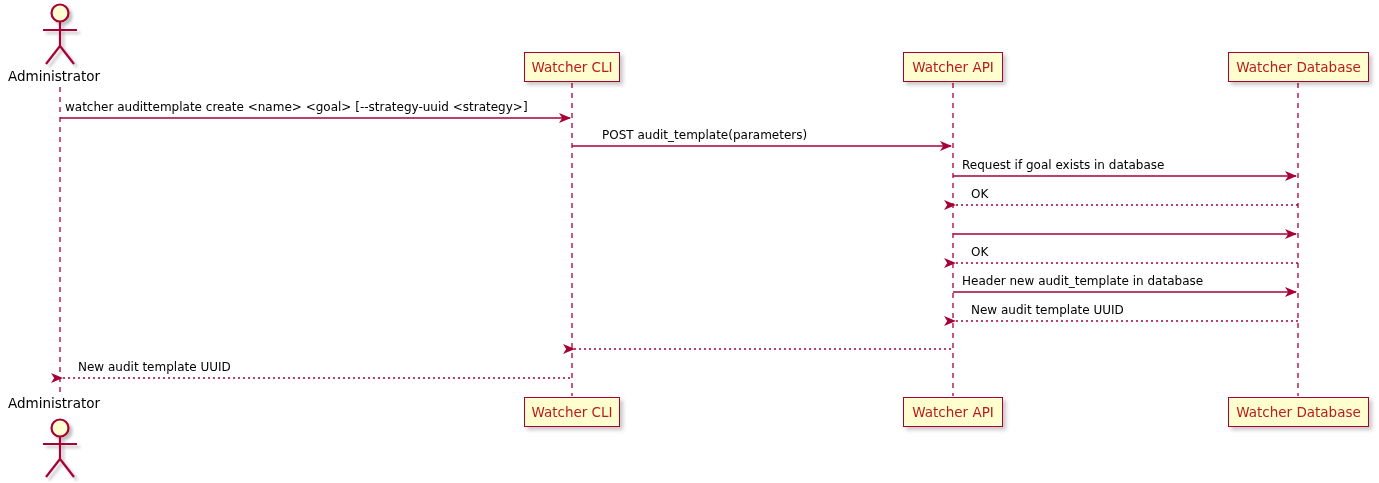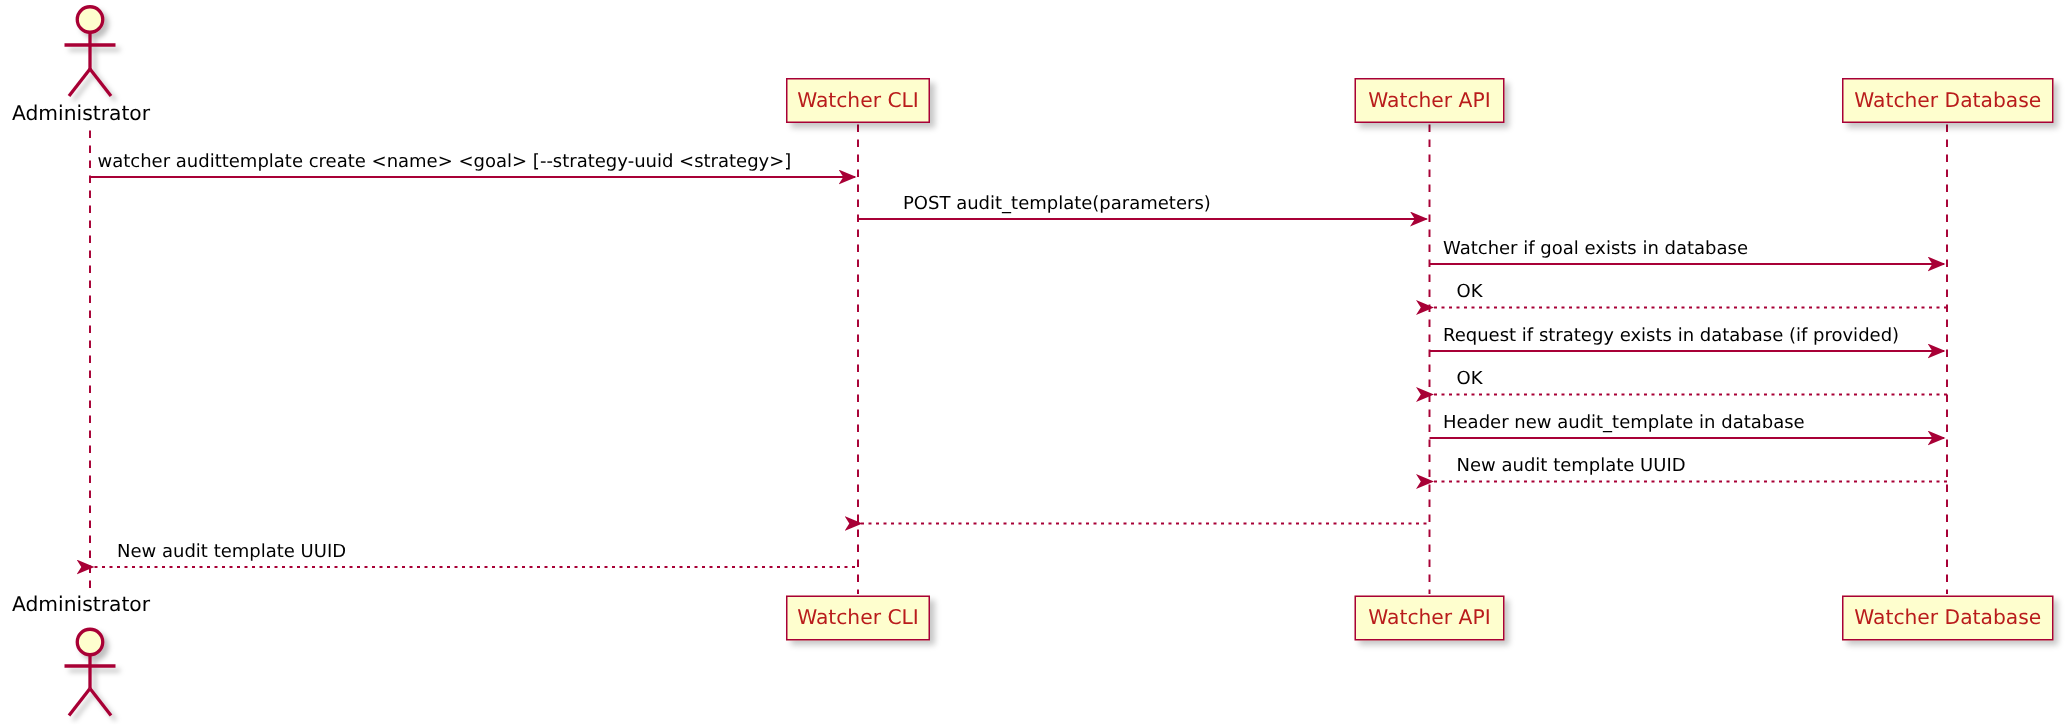--- a/index.html
+++ b/index.html
@@ -114,21 +114,20 @@
   <div class="participant-box" style="left:524px; top:52px; width:96px; height:30px;">Watcher CLI</div>
   <div class="participant-box" style="left:903px; top:52px; width:100px; height:30px;">Watcher API</div>
   <div class="participant-box" style="left:1228px; top:52px; width:141px; height:30px;">Watcher Database</div>
 
   <div class="participant-box" style="left:524px; top:397px; width:96px; height:30px;">Watcher CLI</div>
   <div class="participant-box" style="left:903px; top:397px; width:100px; height:30px;">Watcher API</div>
   <div class="participant-box" style="left:1228px; top:397px; width:141px; height:30px;">Watcher Database</div>
 
   <div class="msg-label" style="left:65px; top:101px;">watcher audittemplate create &lt;name&gt; &lt;goal&gt; [--strategy-uuid &lt;strategy&gt;]</div>
   <div class="msg-label" style="left:578px; top:129px;margin-left:24px;">POST audit_template(parameters)</div>
-  <div class="msg-label" style="left:962px; top:159px;">Watcher if goal exists in database</div>
+  <div class="msg-label" style="left:962px; top:159px;">Request if goal exists in database</div>
   <div class="msg-label" style="left:971px; top:188px;">OK</div>
-  <div class="msg-label" style="left:962px; top:217px;">Request if strategy exists in database (if provided)</div>
   <div class="msg-label" style="left:971px; top:246px;">OK</div>
   <div class="msg-label" style="left:962px; top:275px;">Header new audit_template in database</div>
   <div class="msg-label" style="left:971px; top:304px;">New audit template UUID</div>
   <div class="msg-label" style="left:78px; top:361px;">New audit template UUID</div>
 
 </div>
 
 </body></html>

